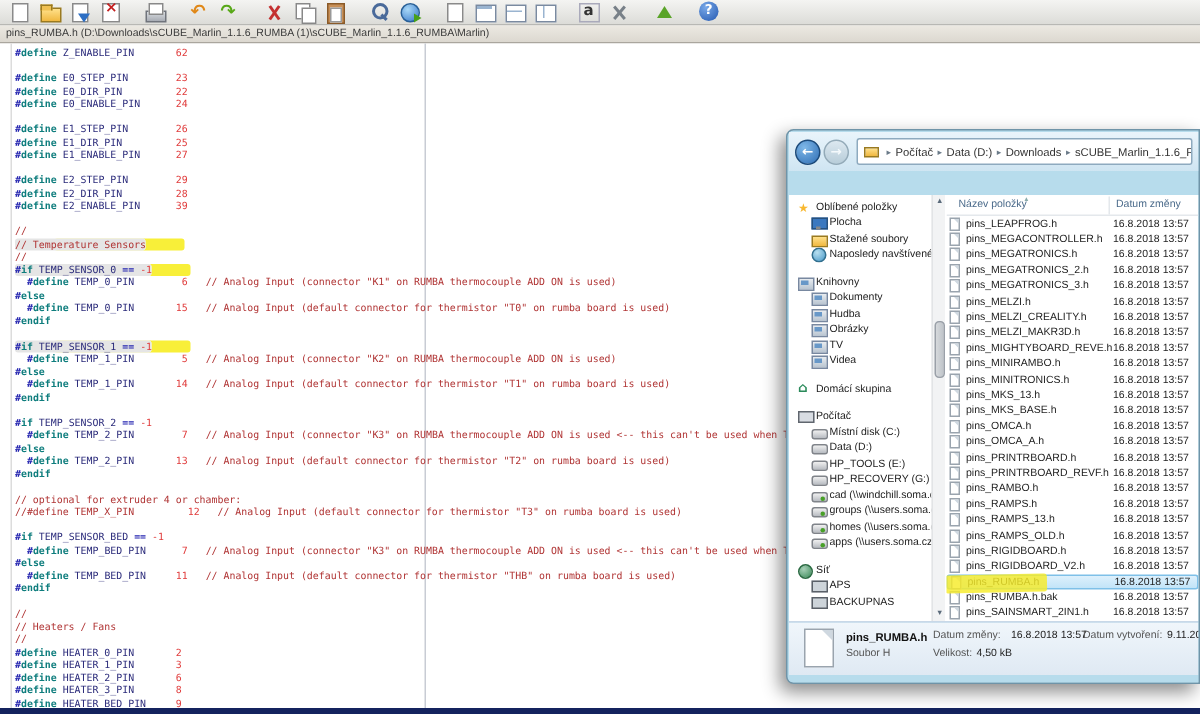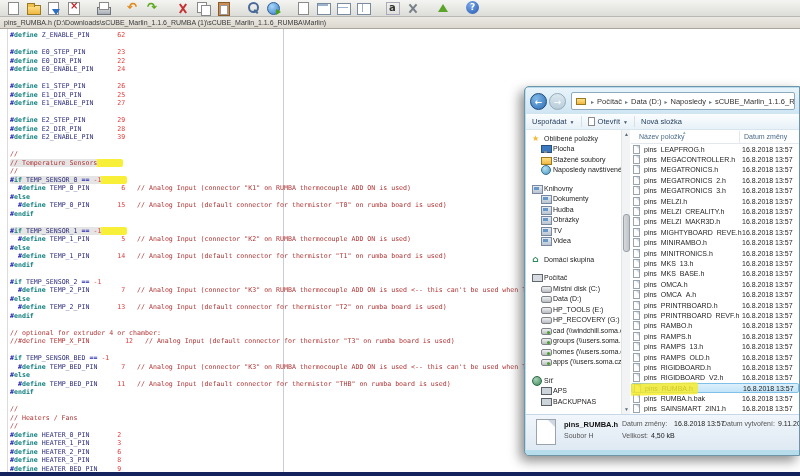--- a/index.html
+++ b/index.html
@@ -181,40 +181,24 @@
     <div class="xw-chrome">
       <div class="nav-btn nav-back">←</div>
       <div class="nav-btn nav-fwd">→</div>
       <div class="addr" id="xCrumbs">
         <span class="fold"></span>
       <span class="crumb-sep">▸</span>
           <span class="crumb">Počítač</span>
           <span class="crumb-sep">▸</span>
           <span class="crumb">Data (D:)</span>
           <span class="crumb-sep">▸</span>
-          <span class="crumb">Naposledy</span>
+          <span class="crumb">Downloads</span>
           <span class="crumb-sep">▸</span>
           <span class="crumb">sCUBE_Marlin_1.1.6_RUMBA (1)</span>
         </div>
-    </div>
-    <div class="xw-cmdbar">
-      <div class="cmd">
-        <span>Uspořádat</span>
-        <span class="caret">▼</span>
-      </div>
-      <div class="cmd-sep"></div>
-      <div class="cmd">
-        <span class="page-ic"></span>
-        <span>Otevřít</span>
-        <span class="caret">▼</span>
-      </div>
-      <div class="cmd-sep"></div>
-      <div class="cmd">
-        <span>Nová složka</span>
-      </div>
     </div>
     <div class="xw-main">
       <div class="sb" id="xSidebar">
           <div class="sb-item lvl0">
             <span class="sb-ic sbi-star"></span>
             <span>Oblíbené položky</span>
           </div>
           <div class="sb-item lvl1">
             <span class="sb-ic sbi-desktop"></span>
             <span>Plocha</span>

